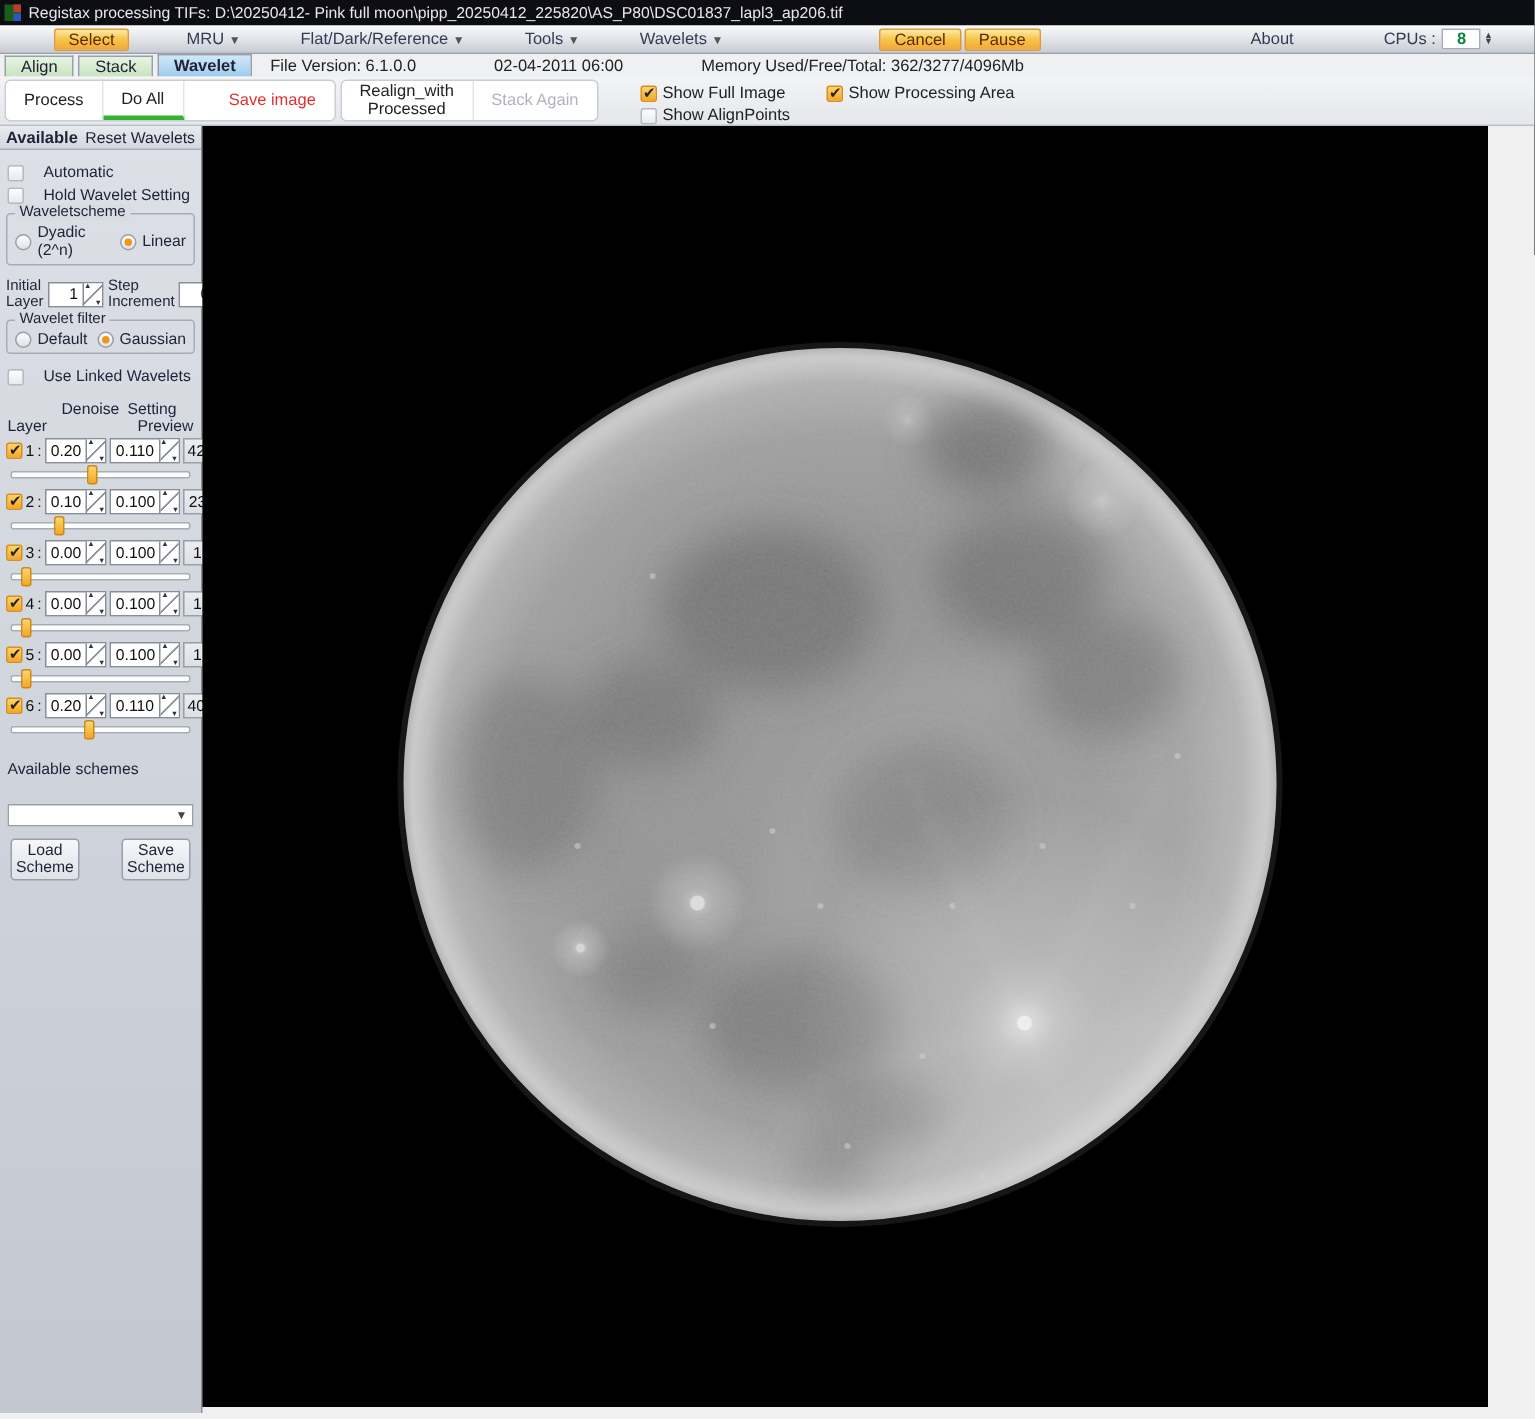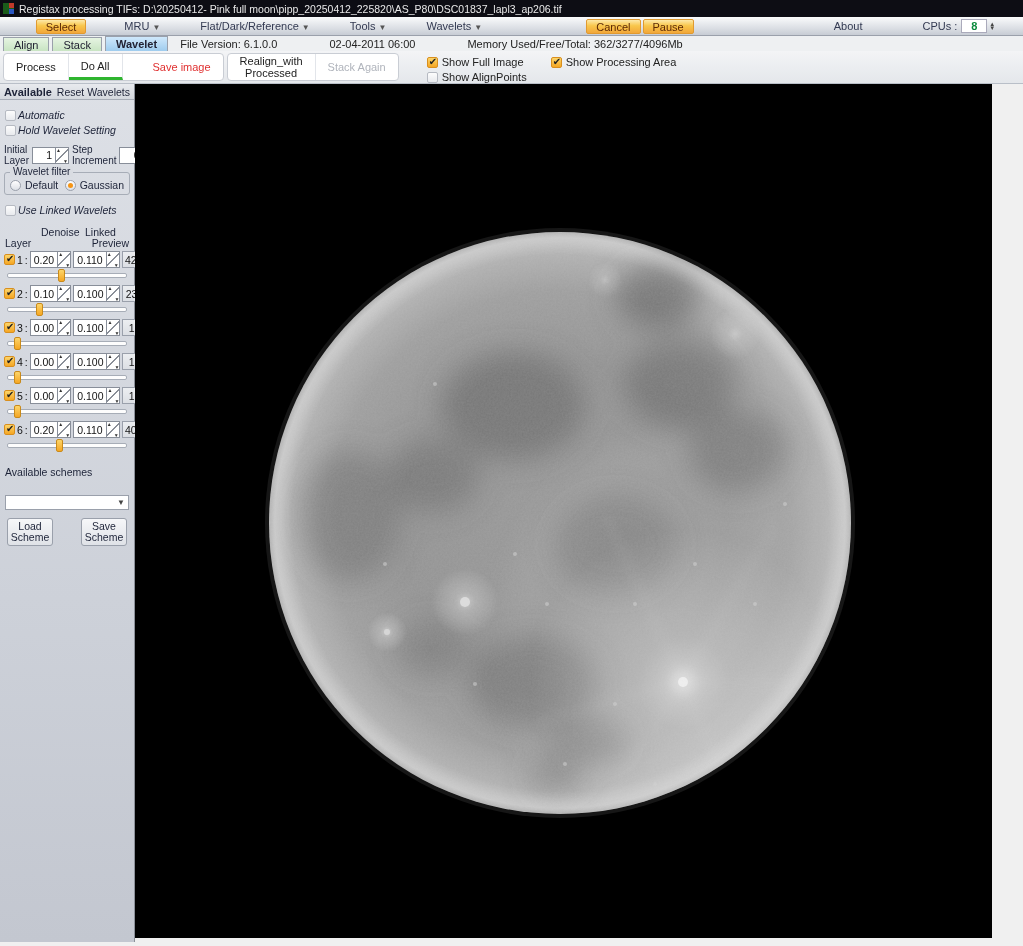--- a/index.html
+++ b/index.html
@@ -41,21 +41,21 @@
   .cb { width:11px; height:11px; border:1px solid #b6bac2; background:linear-gradient(#fdfdfd,#e8eaee); border-radius:2px; position:relative; flex:0 0 auto; }
   .cb.checked { background:linear-gradient(#fcd56a,#f5a623); border-color:#d98f1e; }
   .cb.checked::after { content:"✔"; position:absolute; left:1px; top:-2px; font-size:10px; color:#222; }
 
   
   .sidebar { position:absolute; left:0; top:84px; width:135px; height:858px; background:linear-gradient(#dde0e6,#cdd1d9 60%,#c3c7d0); border-right:1px solid #8b9099; font-size:10.5px; color:#1d2338; }
   .panelhead { height:16px; background:linear-gradient(#e8eaee,#d4d8de); border-bottom:1px solid #a7adb7; display:flex; justify-content:space-between; align-items:center; padding:0 4px; }
   .panelhead .ttl { font-weight:bold; font-size:11px; }
   .panelhead .rst { cursor:pointer; }
   .side-inner { padding:6px 3px 0 3px; }
-  .srow { display:flex; align-items:center; gap:2px; margin:3px 2px; cursor:pointer;font-style:italic; }
+  .srow { display:flex; align-items:center; gap:13px; margin:3px 2px; cursor:pointer; }
   .groupbox { border:1px solid #a7adb7; border-radius:3px; margin:6px 1px 4px 1px; padding:4px 3px 3px 3px; position:relative; }
   .groupbox .glabel { position:absolute; top:-7px; left:5px; background:inherit; background:#d9dce2; padding:0 3px; font-size:10px; }
   .radios { display:flex; justify-content:space-between; align-items:center; padding:2px 2px 0 2px; }
   .radio { display:flex; align-items:center; gap:4px; cursor:pointer; }
   .rb { width:11px; height:11px; border-radius:50%; border:1px solid #9aa0ab; background:linear-gradient(#fff,#dde0e6); position:relative; flex:0 0 auto; }
   .rb.sel::after { content:""; position:absolute; left:2px; top:2px; width:5px; height:5px; border-radius:50%; background:#f59516; }
   .initrow { display:flex; align-items:center; gap:3px; margin:8px 1px 2px 1px; }
   .lbl2 { line-height:11px; font-size:10px; }
   .spinfield { display:flex; align-items:center; border:1px solid #888e99; background:#fff; height:17px; }
   .spinfield .val { padding:0 3px; min-width:22px; text-align:right; color:#111; }
@@ -168,20 +168,33 @@
   <div class="side-inner">
     <div class="srow">
       <span class="cb"></span>
       <span>Automatic</span>
     </div>
     <div class="srow">
       <span class="cb"></span>
       <span>Hold Wavelet Setting</span>
     </div>
 
+    <div class="groupbox">
+      <span class="glabel">Waveletscheme</span>
+      <div class="radios">
+        <span class="radio">
+          <span class="rb"></span>
+          <span>Dyadic (2^n)</span>
+        </span>
+        <span class="radio">
+          <span class="rb sel"></span>
+          <span>Linear</span>
+        </span>
+      </div>
+    </div>
 
     <div class="initrow">
       <span class="lbl2">Initial<br>Layer</span>
       <span class="spinfield">
         <span class="val">1</span>
         <span class="spin"></span>
       </span>
       <span class="lbl2">Step<br>Increment</span>
       <span class="spinfield">
         <span class="val">0</span>
@@ -203,21 +216,21 @@
       </div>
     </div>
 
     <div class="srow" style="margin-top:9px">
       <span class="cb"></span>
       <span>Use Linked Wavelets</span>
     </div>
 
     <div class="tblhead">
       <span class="den">Denoise</span>
-      <span class="shp">Linked</span>
+      <span class="shp">Setting</span>
       <span class="lay">Layer</span>
       <span class="prv">Preview</span>
     </div>
 
     <div id="layers">
   <div class="layerwrap">
     <div class="layerrow">
       <span class="cb checked"></span>
       <span class="num">1</span>
       <span class="colon">:</span>

